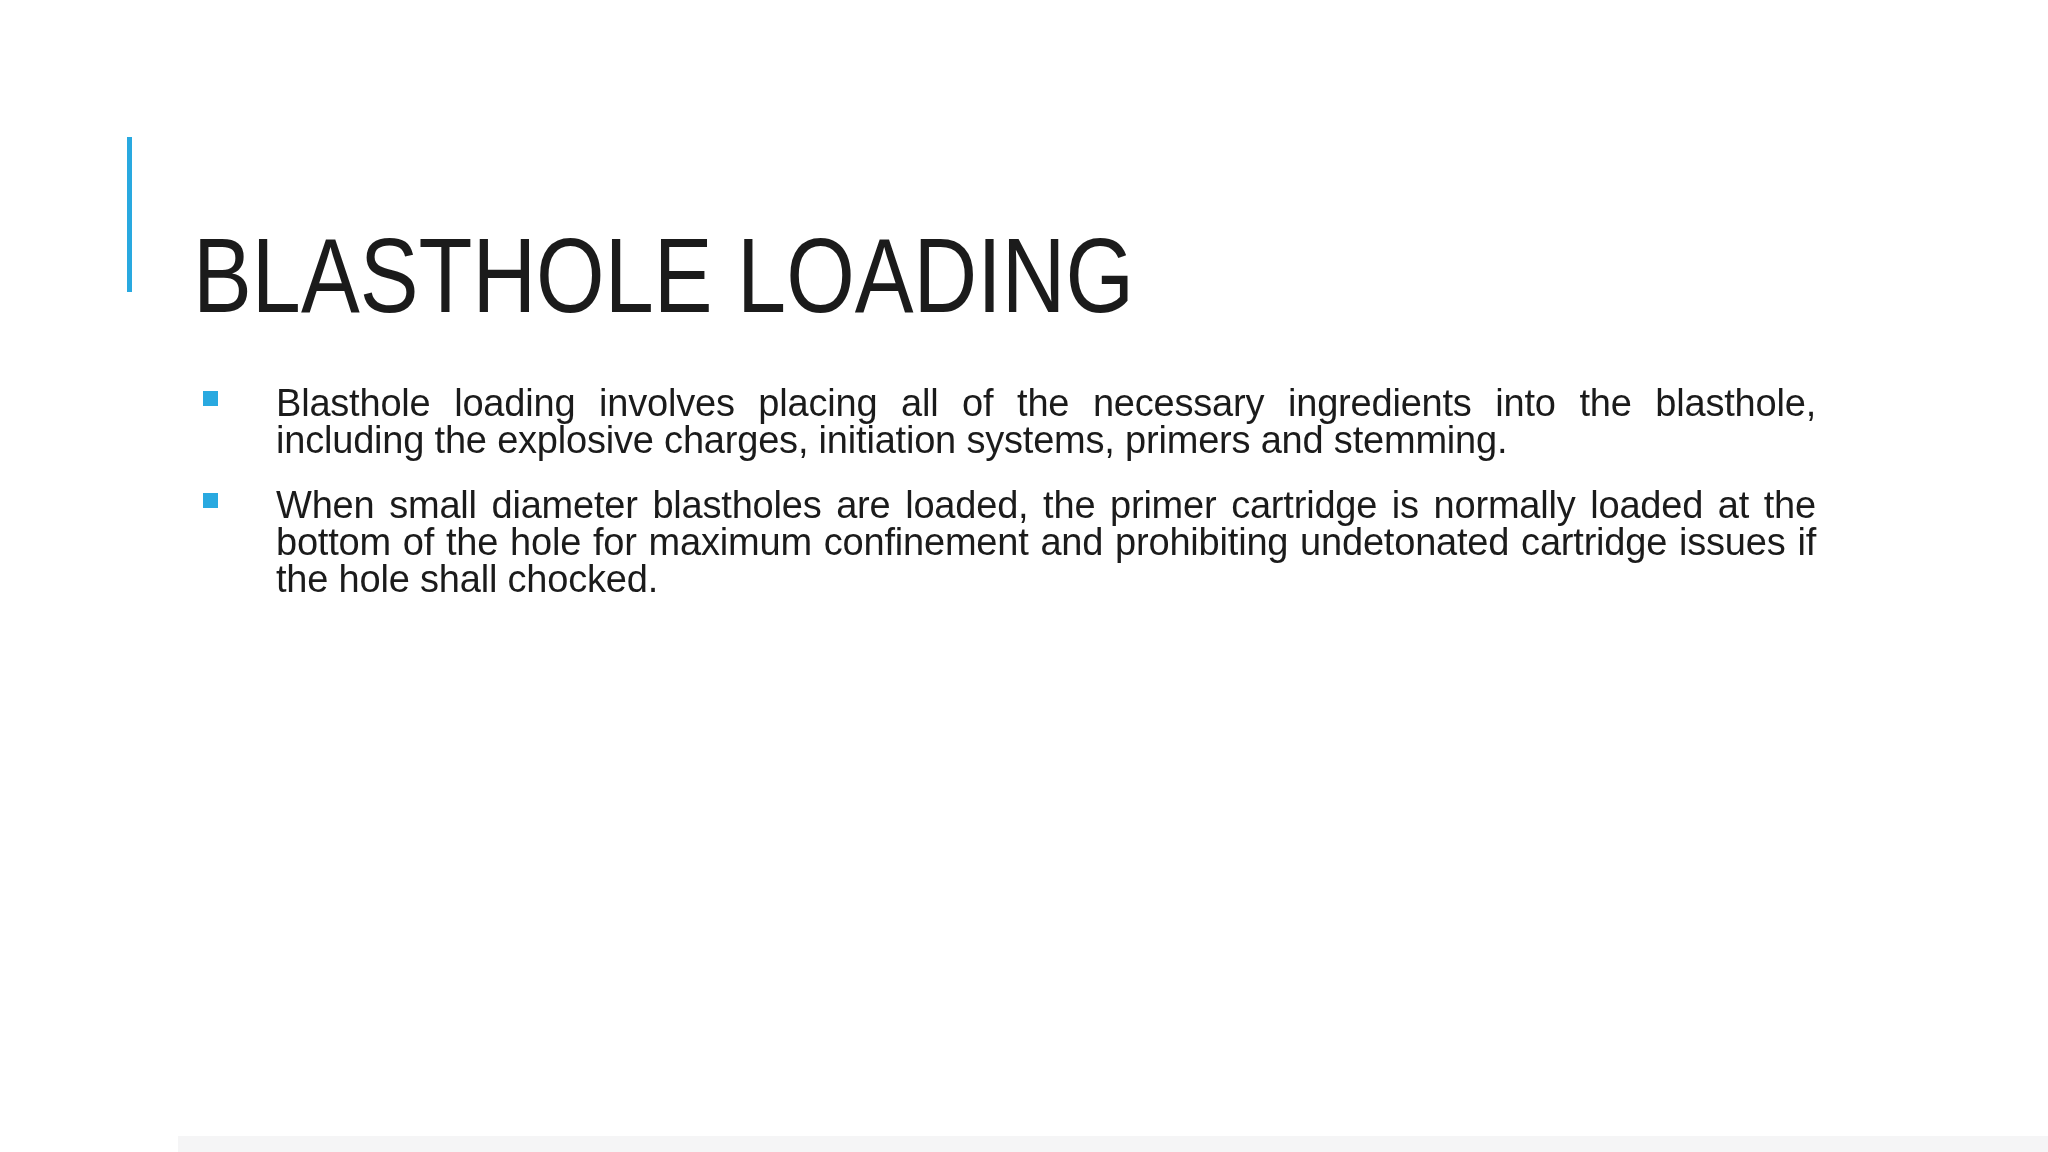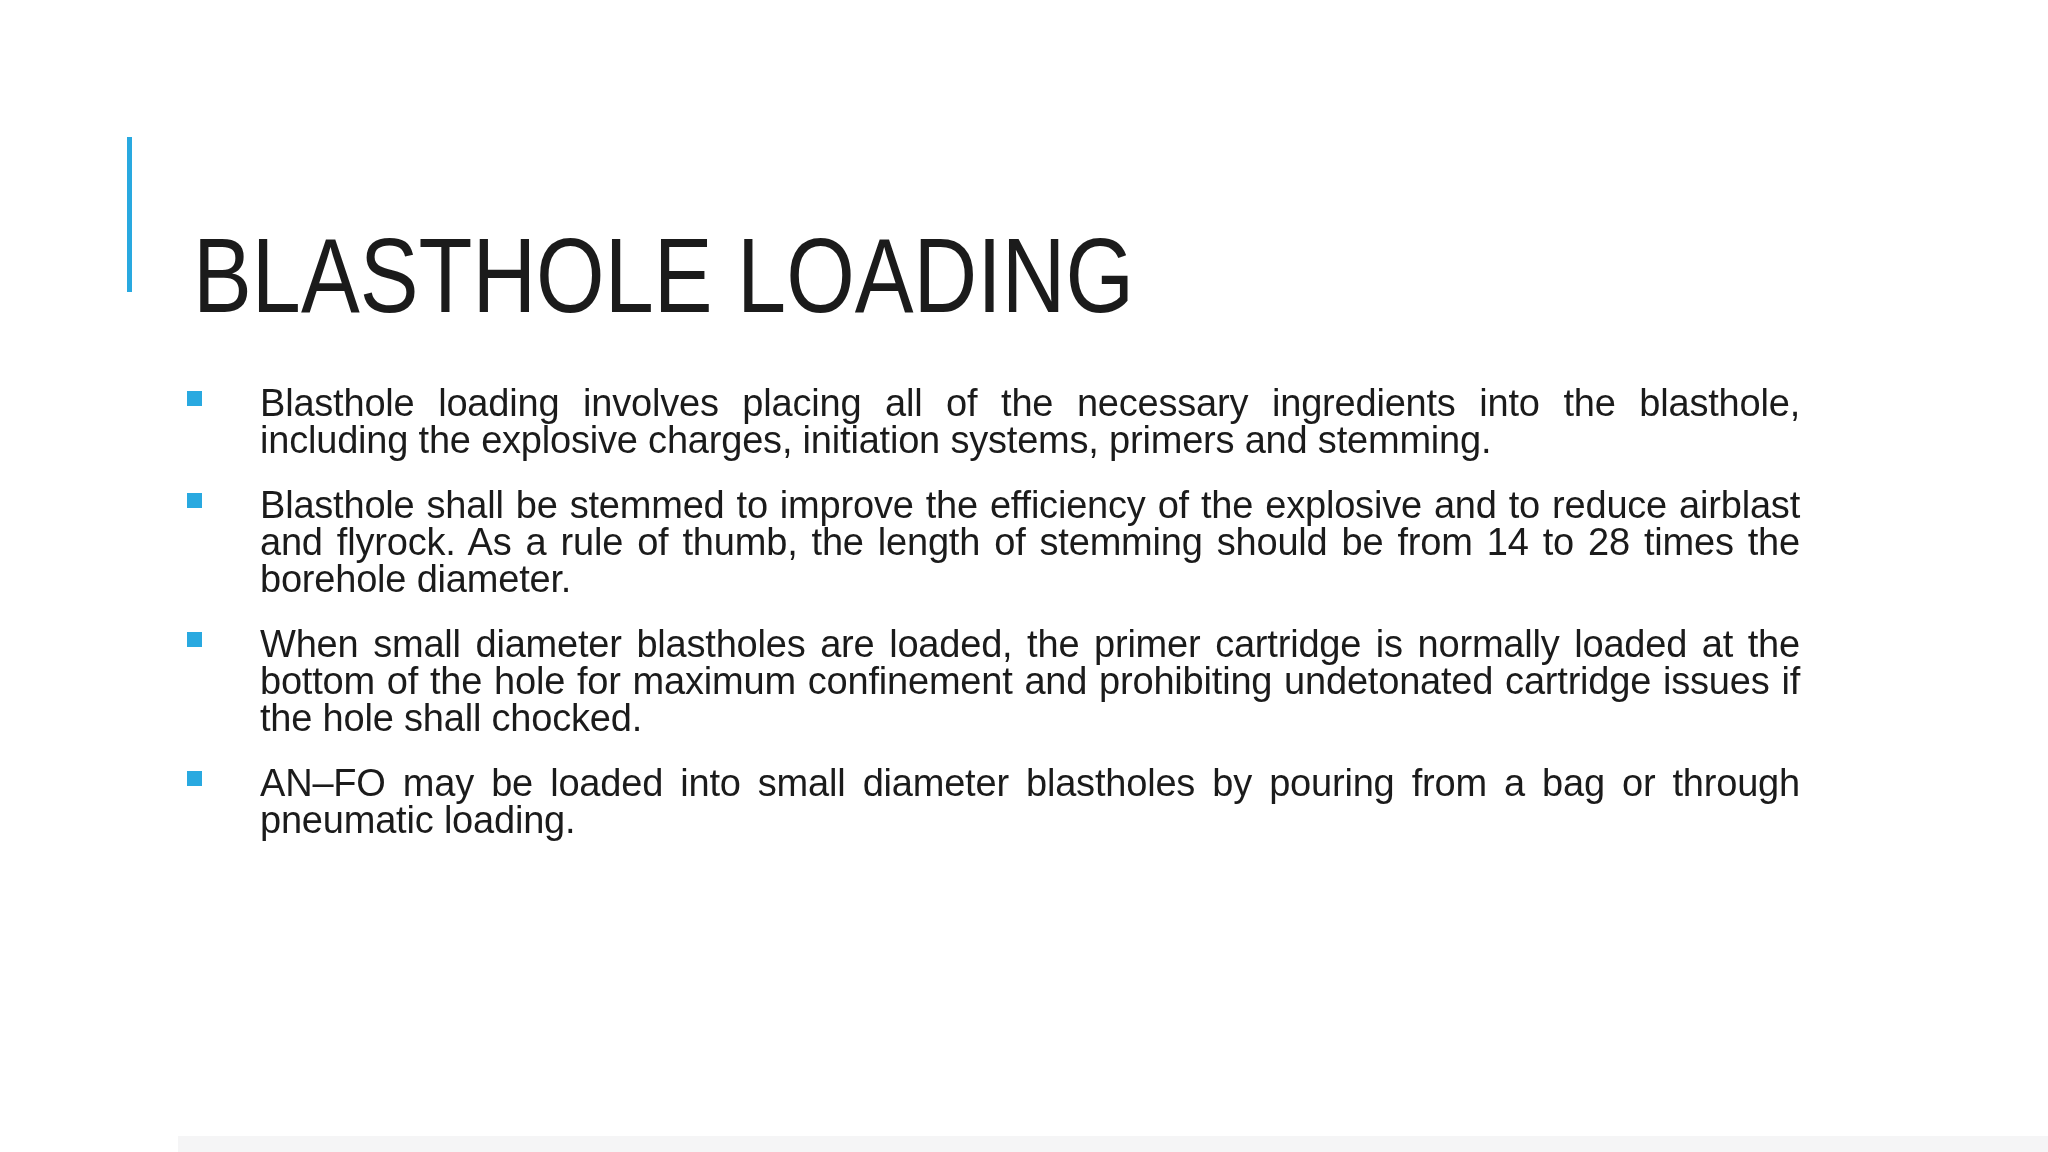--- a/index.html
+++ b/index.html
@@ -37,21 +37,21 @@
     line-height: 108px;
     font-weight: 400;
     letter-spacing: 0px;
     color: #1b1b1b;
     white-space: nowrap;
     transform: scaleX(0.84);
     transform-origin: 0 50%;
   }
   .bullet-list {
     position: absolute;
-    left: 185px;
+    left: 201px;
     top: 385px;
     width: 1615px;
     margin: 0;
     padding: 0;
     list-style: none;
   }
   .bullet-list li {
     position: relative;
     margin: 0 0 28px 0;
     padding-left: 75px;
@@ -88,27 +88,19 @@
 
   <h1 class="slide-title">BLASTHOLE LOADING</h1>
 
   <ul class="bullet-list">
     <li>
       <span class="bullet-marker" style="background: rgb(41, 169, 224);"></span>
       <span>Blasthole loading involves placing all of the necessary ingredients into the blasthole, including the explosive charges, initiation systems, primers and stemming.</span>
     </li>
     <li>
       <span class="bullet-marker" style="background: rgb(41, 169, 224);"></span>
-      <span>Blasthole shall be stemmed to improve the efficiency of the explosive and to reduce airblast and flyrock. As a rule of thumb, the length of stemming should be from 14 to 28 times the borehole diameter.</span>
-    </li>
-    <li>
-      <span class="bullet-marker" style="background: rgb(41, 169, 224);"></span>
       <span>When small diameter blastholes are loaded, the primer cartridge is normally loaded at the bottom of the hole for maximum confinement and prohibiting undetonated cartridge issues if the hole shall chocked.</span>
-    </li>
-    <li>
-      <span class="bullet-marker" style="background: rgb(41, 169, 224);"></span>
-      <span>AN–FO may be loaded into small diameter blastholes by pouring from a bag or through pneumatic loading.</span>
     </li>
   </ul>
 
   <div class="bottom-strip"></div>
 
 </div>
 
 </body></html>

